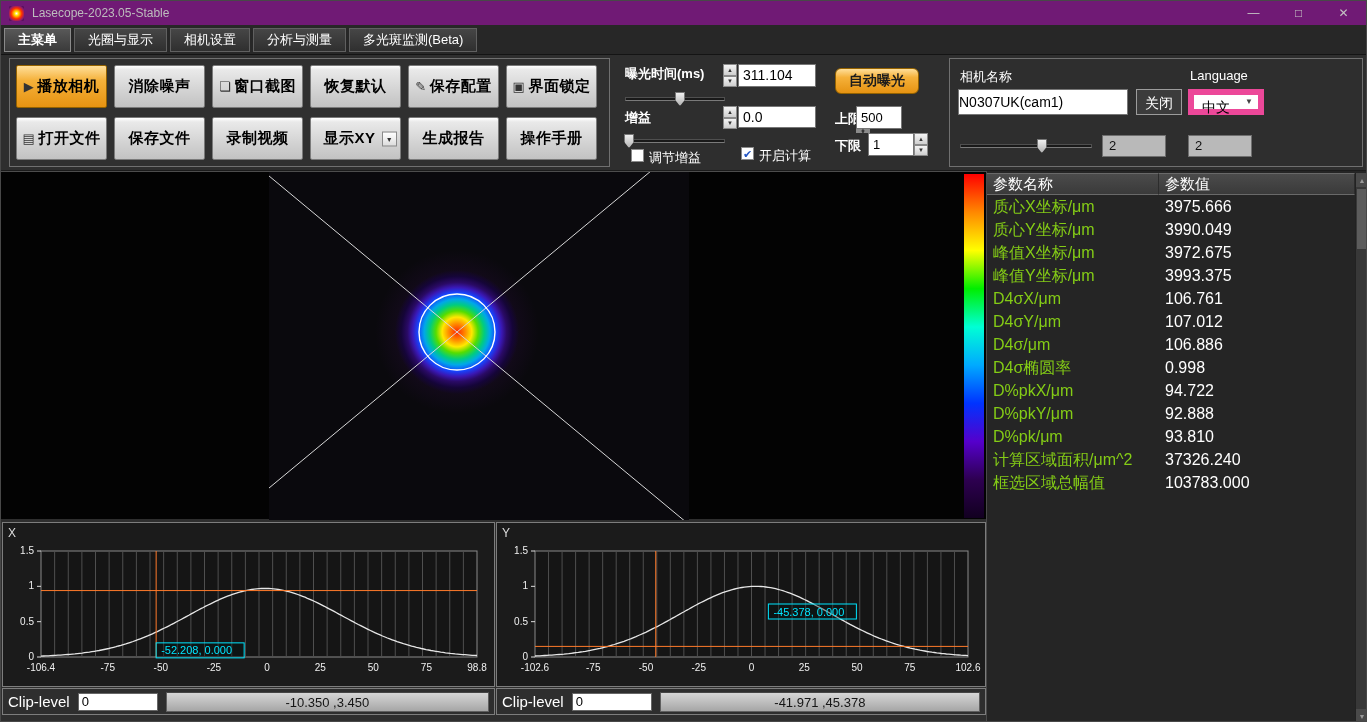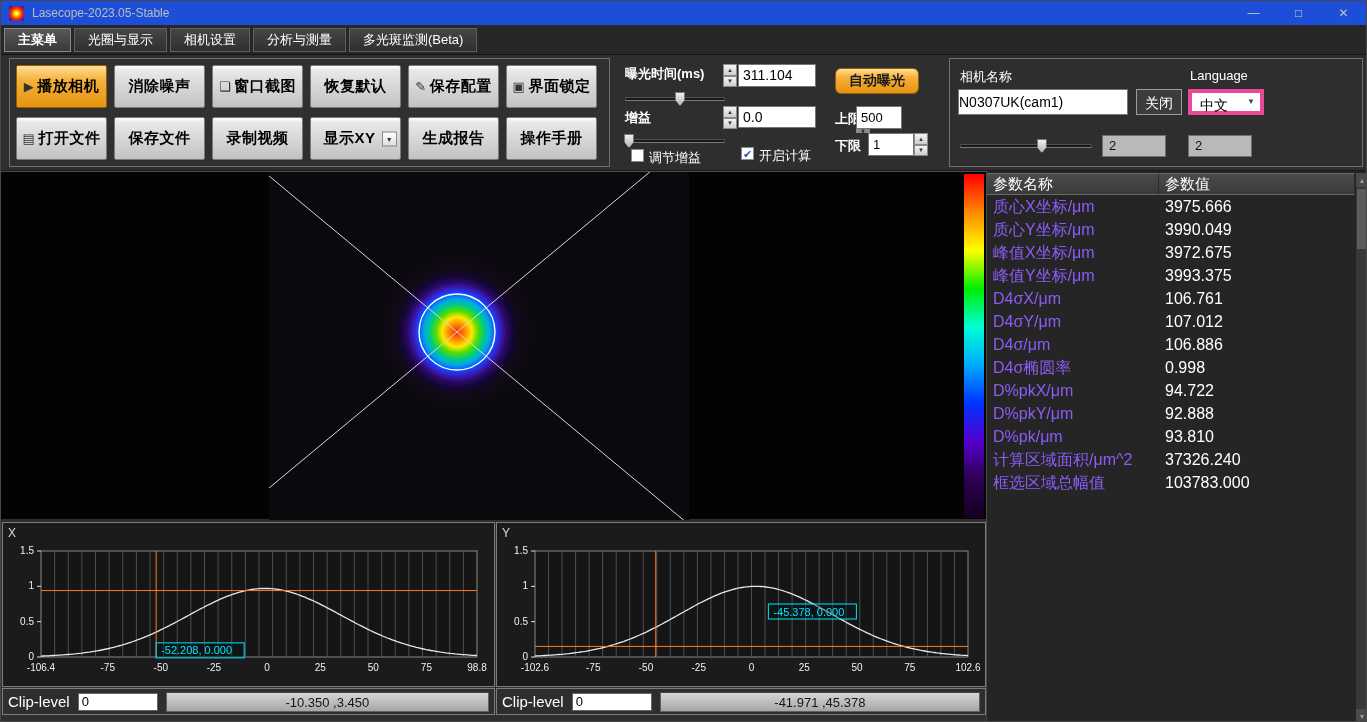--- a/index.html
+++ b/index.html
@@ -1,21 +1,21 @@
 <!DOCTYPE html>
 <html><head>
 <meta charset="utf-8">
 <style>
   html,body{margin:0;padding:0;background:#555;}
   *{box-sizing:border-box;}
   .app{position:relative;width:1367px;height:722px;background:#2e2e2e;overflow:hidden;
        font-family:"Liberation Sans","DejaVu Sans",sans-serif;border:1px solid #484848;}
 
   
-  .titlebar{position:absolute;left:0;top:0;width:100%;height:24px;background:#1d4ed8;display:flex;align-items:center;}
+  .titlebar{position:absolute;left:0;top:0;width:100%;height:24px;background:#701a75;display:flex;align-items:center;}
   .app-icon{width:15px;height:15px;margin:0 8px;border-radius:2px;
     background:radial-gradient(circle at 50% 50%,#ffffff 0%,#ffe000 20%,#ff3000 50%,#8a1a70 75%,#1a0640 100%);}
   .title-text{color:#bdbdbd;font-size:12px;}
   .win-controls{margin-left:auto;display:flex;height:100%;}
   .win-btn{width:45px;height:100%;display:flex;align-items:center;justify-content:center;color:#c4c4c4;font-size:12px;}
 
   
   .tabbar{position:absolute;left:0;top:24px;width:100%;height:30px;background:#272727;border-bottom:1px solid #141414;
           display:flex;align-items:center;padding-left:3px;gap:3px;}
   .tab{height:24px;line-height:22px;padding:0 13px;background:linear-gradient(#464646,#2f2f2f);
@@ -63,21 +63,21 @@
         line-height:12px;text-align:center;color:#2457c5;font-weight:bold;}
   .cb-label{position:absolute;font-size:13px;color:#fff;white-space:nowrap;}
 
   
   .camera-group{position:absolute;left:948px;top:3px;width:414px;height:109px;border:1px solid #707070;color:#fff;}
   .c-label{position:absolute;font-size:13px;color:#fff;white-space:nowrap;}
   .name-box{position:absolute;left:8px;top:30px;width:170px;height:26px;background:#fff;border:1px solid #767676;
             color:#000;font-size:14px;text-align:left;line-height:24px;}
   .close-btn{position:absolute;left:186px;top:30px;width:46px;height:26px;background:#3c3c3c;border:1px solid #9c9c9c;
              color:#fff;font-size:14px;text-align:center;line-height:24px;font-family:inherit;}
-  .select{position:absolute;left:238px;top:30px;width:76px;height:26px;background:#fff;border:4px solid #ec4899;
+  .select{position:absolute;left:238px;top:30px;width:76px;height:26px;background:#fff;border:6px solid #ec4899;
           color:#000;font-size:14px;line-height:24px;padding:0 20px 0 8px;}
   .select::after{content:"▼";position:absolute;right:5px;top:50%;transform:translateY(-50%);font-size:8px;color:#444;}
   .gray-box{position:absolute;width:64px;height:22px;background:#b9b9b9;border:1px solid #6f6f6f;color:#111;
             font-size:13px;line-height:20px;padding:0 6px;}
 
   
   .beam-panel{position:absolute;left:0;top:170px;width:985px;height:348px;background:#030303;border-top:1px solid #4d4d4d;}
   .cam-frame{position:absolute;left:268px;top:0;width:420px;height:348px;background:#0a090d;}
   .beam-gradient{position:absolute;inset:0;background:
     radial-gradient(circle 62px at 188px 160px,#ff2500 0%,#ff9000 14%,#ffe800 24%,#55dd00 34%,#00cc80 44%,#00a8e8 53%,#1545ff 63%,#3a18b5 72%,#2a0a66 80%,#150538 90%,rgba(8,2,22,0) 100%),
@@ -87,21 +87,21 @@
 
   
   .param-panel{position:absolute;left:985px;top:170px;width:382px;height:552px;background:#252525;border-left:1px solid #4a4a4a;}
   .param-header{position:absolute;left:0;top:2px;right:13px;height:22px;display:flex;}
   .ph-cell{border-right:1px solid #2c2c2c;border-bottom:1px solid #696969;border-top:1px solid #696969;
            background:linear-gradient(#4b4b4b,#3a3a3a);color:#fff;font-size:15px;line-height:20px;padding-left:6px;}
   .ph-name{width:172px;}
   .ph-value{flex:1;}
   .param-body{position:absolute;left:0;top:24px;right:13px;bottom:0;}
   .param-row{display:flex;height:23px;}
-  .p-name{width:172px;padding-left:6px;color:#8b5cf6;font-size:16px;line-height:23px;white-space:nowrap;}
+  .p-name{width:172px;padding-left:6px;color:#84cc16;font-size:16px;line-height:23px;white-space:nowrap;}
   .p-value{padding-left:6px;color:#fff;font-size:16px;line-height:23px;}
   .scrollbar{position:absolute;right:0;top:2px;bottom:0;width:13px;background:#383838;border-left:1px solid #222;}
   .sb-btn{position:absolute;left:0;width:12px;height:14px;background:#4a4a4a;color:#9a9a9a;font-size:7px;
           display:flex;align-items:center;justify-content:center;}
   .sb-up{top:0;} .sb-down{bottom:0;}
   .sb-thumb{position:absolute;left:1px;top:16px;width:10px;height:60px;background:#5c5c5c;}
 
   
   .chart-panel{position:absolute;top:521px;height:165px;background:#1b1b1b;border:1px solid #7d7d7d;}
   .chart-x{left:1px;width:493px;}

